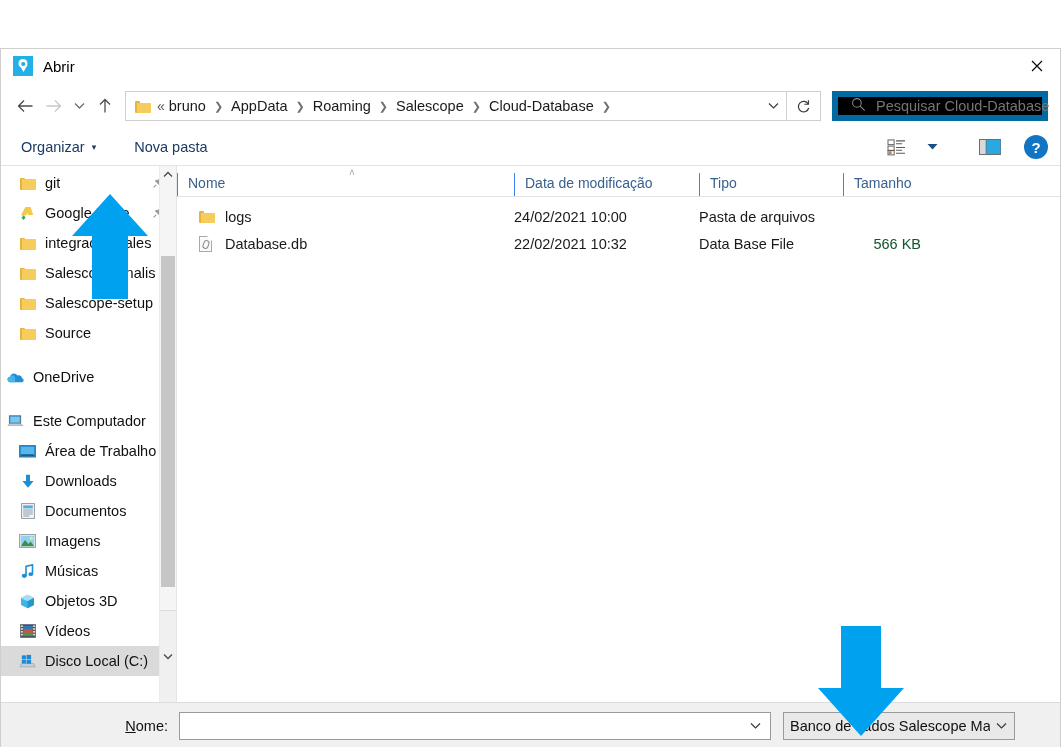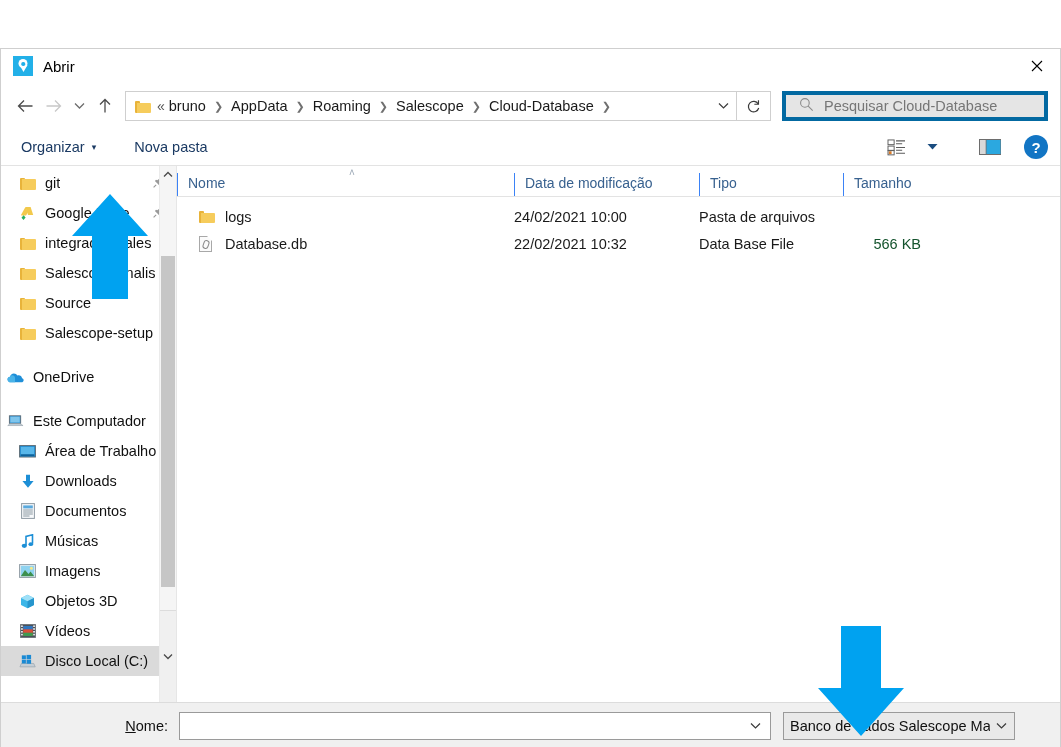--- a/index.html
+++ b/index.html
@@ -103,22 +103,22 @@
     display: flex; align-items: center; justify-content: center;
     color: #3c3c3c;
   }
   .refresh-btn {
     width: 34px; height: 30px; flex: none;
     border: 1px solid #cfcfcf; border-left: none;
     display: flex; align-items: center; justify-content: center;
     background: #fff; color: #3a3a3a;
   }
   .searchbox {
-    width: 266px; height: 30px; flex: none;
-    border: 4px solid #0369a1; background: #e5e5e5;
+    width: 216px; height: 30px; flex: none;
+    border: 6px solid #0369a1; background: #000000;
     margin-left: 11px;
     display: flex; align-items: center;
   }
   .search-ico { margin: 0 10px 0 13px; color: #8a8a8a; flex: none; }
   .search-ph { font-size: 14.5px; color: #767676; white-space: nowrap; }
 
   
   .toolbar {
     height: 37px; min-height: 37px;
     display: flex; align-items: center;
@@ -484,27 +484,27 @@
           <div class="sb-item indent1">
             <span class="sb-ico">
               <span class="folder"></span>
             </span>
             <span class="sb-label">Salescope-analis</span>
           </div>
           <div class="sb-item indent1">
             <span class="sb-ico">
               <span class="folder"></span>
             </span>
+            <span class="sb-label">Salescope-setup</span>
+          </div>
+          <div class="sb-item indent1">
+            <span class="sb-ico">
+              <span class="folder"></span>
+            </span>
             <span class="sb-label">Source</span>
-          </div>
-          <div class="sb-item indent1">
-            <span class="sb-ico">
-              <span class="folder"></span>
-            </span>
-            <span class="sb-label">Salescope-setup</span>
           </div>
           <div style="height: 14px;"></div>
           <div class="sb-item indent0">
             <span class="sb-ico">
               <svg width="19" height="13" viewBox="0 0 19 13">
                 <path d="M4.5 11.8 C2 11.8 0.6 10.3 0.6 8.6 C0.6 7 1.9 5.8 3.4 5.7 C3.7 3.6 5.5 2 7.7 2 C9.4 2 10.9 3 11.6 4.4 C12 4.2 12.5 4.1 13 4.1 C15 4.1 16.6 5.5 16.8 7.3 C18 7.6 18.6 8.5 18.6 9.5 C18.6 10.8 17.5 11.8 16.1 11.8 Z" fill="#1f8fd8"></path>
                 <path d="M4.5 11.8 C2 11.8 0.6 10.3 0.6 8.6 C0.6 7 1.9 5.8 3.4 5.7 C3.9 4.8 4.8 4.1 5.9 4.1 C7.6 4.1 9 5.5 9 7.2 L9 11.8 Z" fill="#49b3e8"></path>
               </svg>
             </span>
             <span class="sb-label">OneDrive</span>
@@ -540,41 +540,41 @@
           </div>
           <div class="sb-item indent2">
             <span class="sb-ico">
               <svg width="14" height="16" viewBox="0 0 14 16">
                 <rect x="0.6" y="0.6" width="12.8" height="14.8" fill="#f7f9fb" stroke="#8e9aa3" stroke-width="1"></rect>
                 <rect x="2.2" y="2.4" width="9.6" height="3" fill="#5aa9dd"></rect>
                 <path d="M2.2 7 H11.8 M2.2 9 H11.8 M2.2 11 H11.8 M2.2 13 H8.5" stroke="#7e8c96" stroke-width="0.9"></path>
               </svg>
             </span>
             <span class="sb-label">Documentos</span>
-          </div>
-          <div class="sb-item indent2">
-            <span class="sb-ico">
-              <svg width="13" height="15" viewBox="0 0 13 15">
-                <path d="M5 11.4 V2.4 L11.5 0.8 V9.8" stroke="#1d8fd6" stroke-width="1.6" fill="none"></path>
-                <ellipse cx="3.3" cy="11.8" rx="2.6" ry="2.1" fill="#1d8fd6"></ellipse>
-                <ellipse cx="9.8" cy="10.2" rx="2.3" ry="1.9" fill="#1d8fd6"></ellipse>
-              </svg>
-            </span>
-            <span class="sb-label">Músicas</span>
           </div>
           <div class="sb-item indent2">
             <span class="sb-ico">
               <svg width="17" height="14" viewBox="0 0 17 14">
                 <rect x="0.6" y="0.6" width="15.8" height="12.8" fill="#eef3f7" stroke="#8e9aa3" stroke-width="1"></rect>
                 <rect x="1.8" y="1.8" width="13.4" height="10.4" fill="#8fd3f0"></rect>
                 <path d="M1.8 12.2 L6 6 L9.5 10 L11.5 7.6 L15.2 12.2 Z" fill="#3d8f4e"></path>
                 <circle cx="12.4" cy="4.2" r="1.5" fill="#f5e98a"></circle>
               </svg>
             </span>
             <span class="sb-label">Imagens</span>
+          </div>
+          <div class="sb-item indent2">
+            <span class="sb-ico">
+              <svg width="13" height="15" viewBox="0 0 13 15">
+                <path d="M5 11.4 V2.4 L11.5 0.8 V9.8" stroke="#1d8fd6" stroke-width="1.6" fill="none"></path>
+                <ellipse cx="3.3" cy="11.8" rx="2.6" ry="2.1" fill="#1d8fd6"></ellipse>
+                <ellipse cx="9.8" cy="10.2" rx="2.3" ry="1.9" fill="#1d8fd6"></ellipse>
+              </svg>
+            </span>
+            <span class="sb-label">Músicas</span>
           </div>
           <div class="sb-item indent2">
             <span class="sb-ico">
               <svg width="15" height="15" viewBox="0 0 15 15">
                 <path d="M7.5 0.8 L14 4 V11 L7.5 14.2 L1 11 V4 Z" fill="#3cb6e8"></path>
                 <path d="M7.5 0.8 L14 4 L7.5 7.2 L1 4 Z" fill="#9fe0f7"></path>
                 <path d="M7.5 7.2 L14 4 V11 L7.5 14.2 Z" fill="#2796cd"></path>
               </svg>
             </span>
             <span class="sb-label">Objetos 3D</span>

